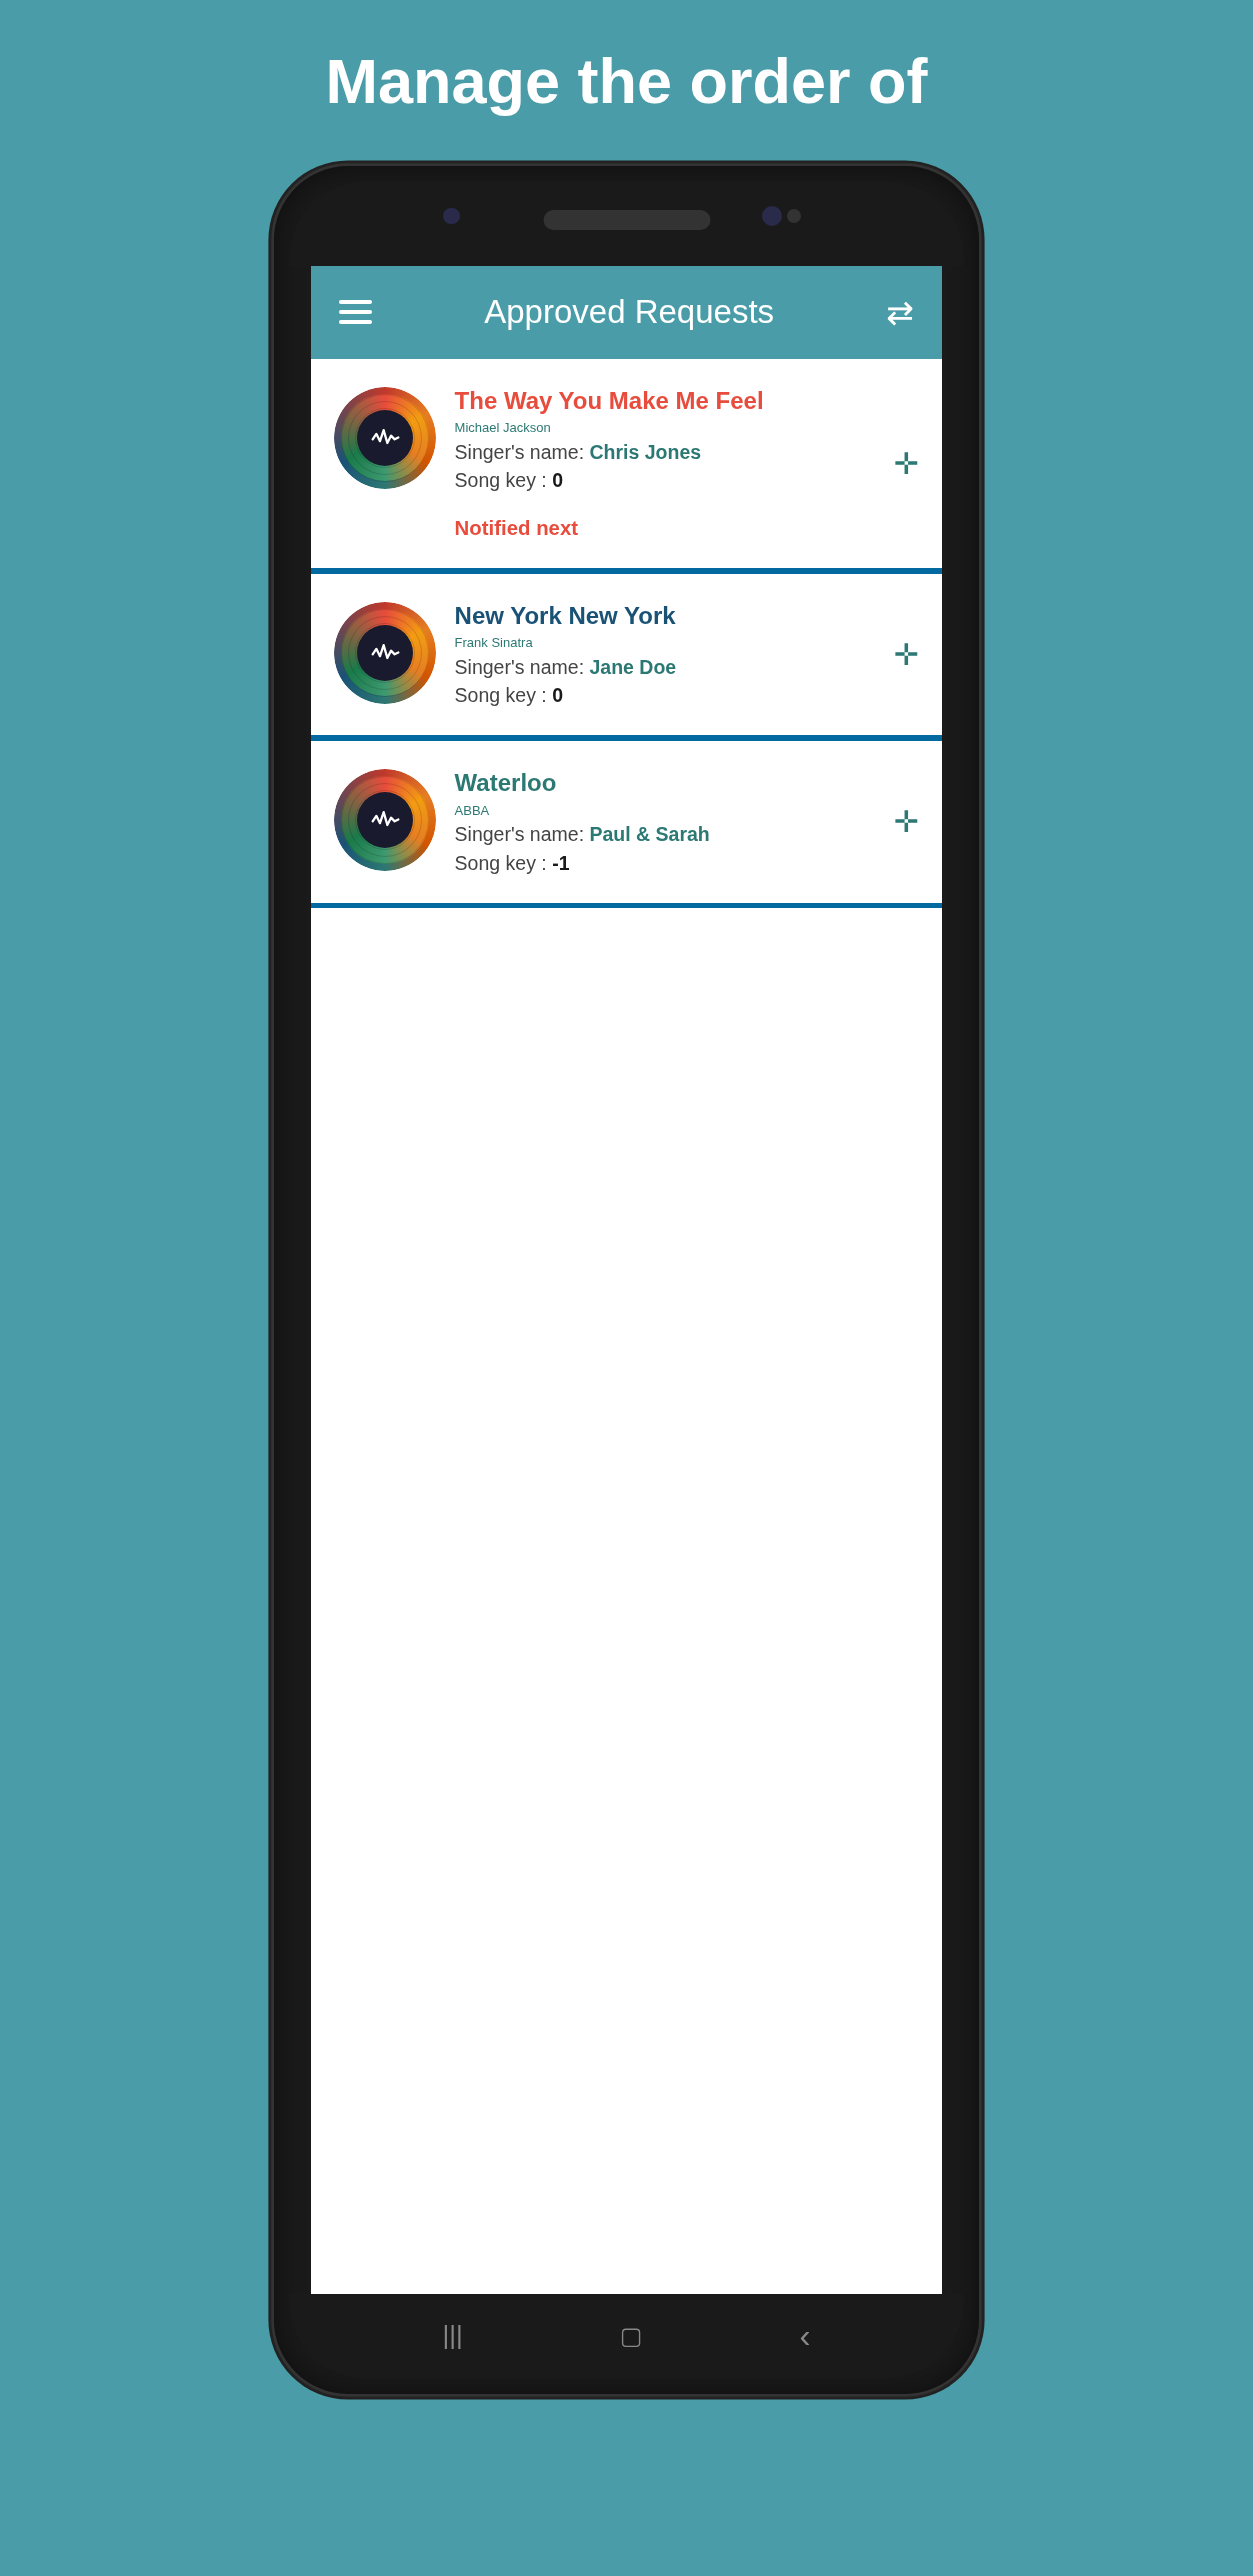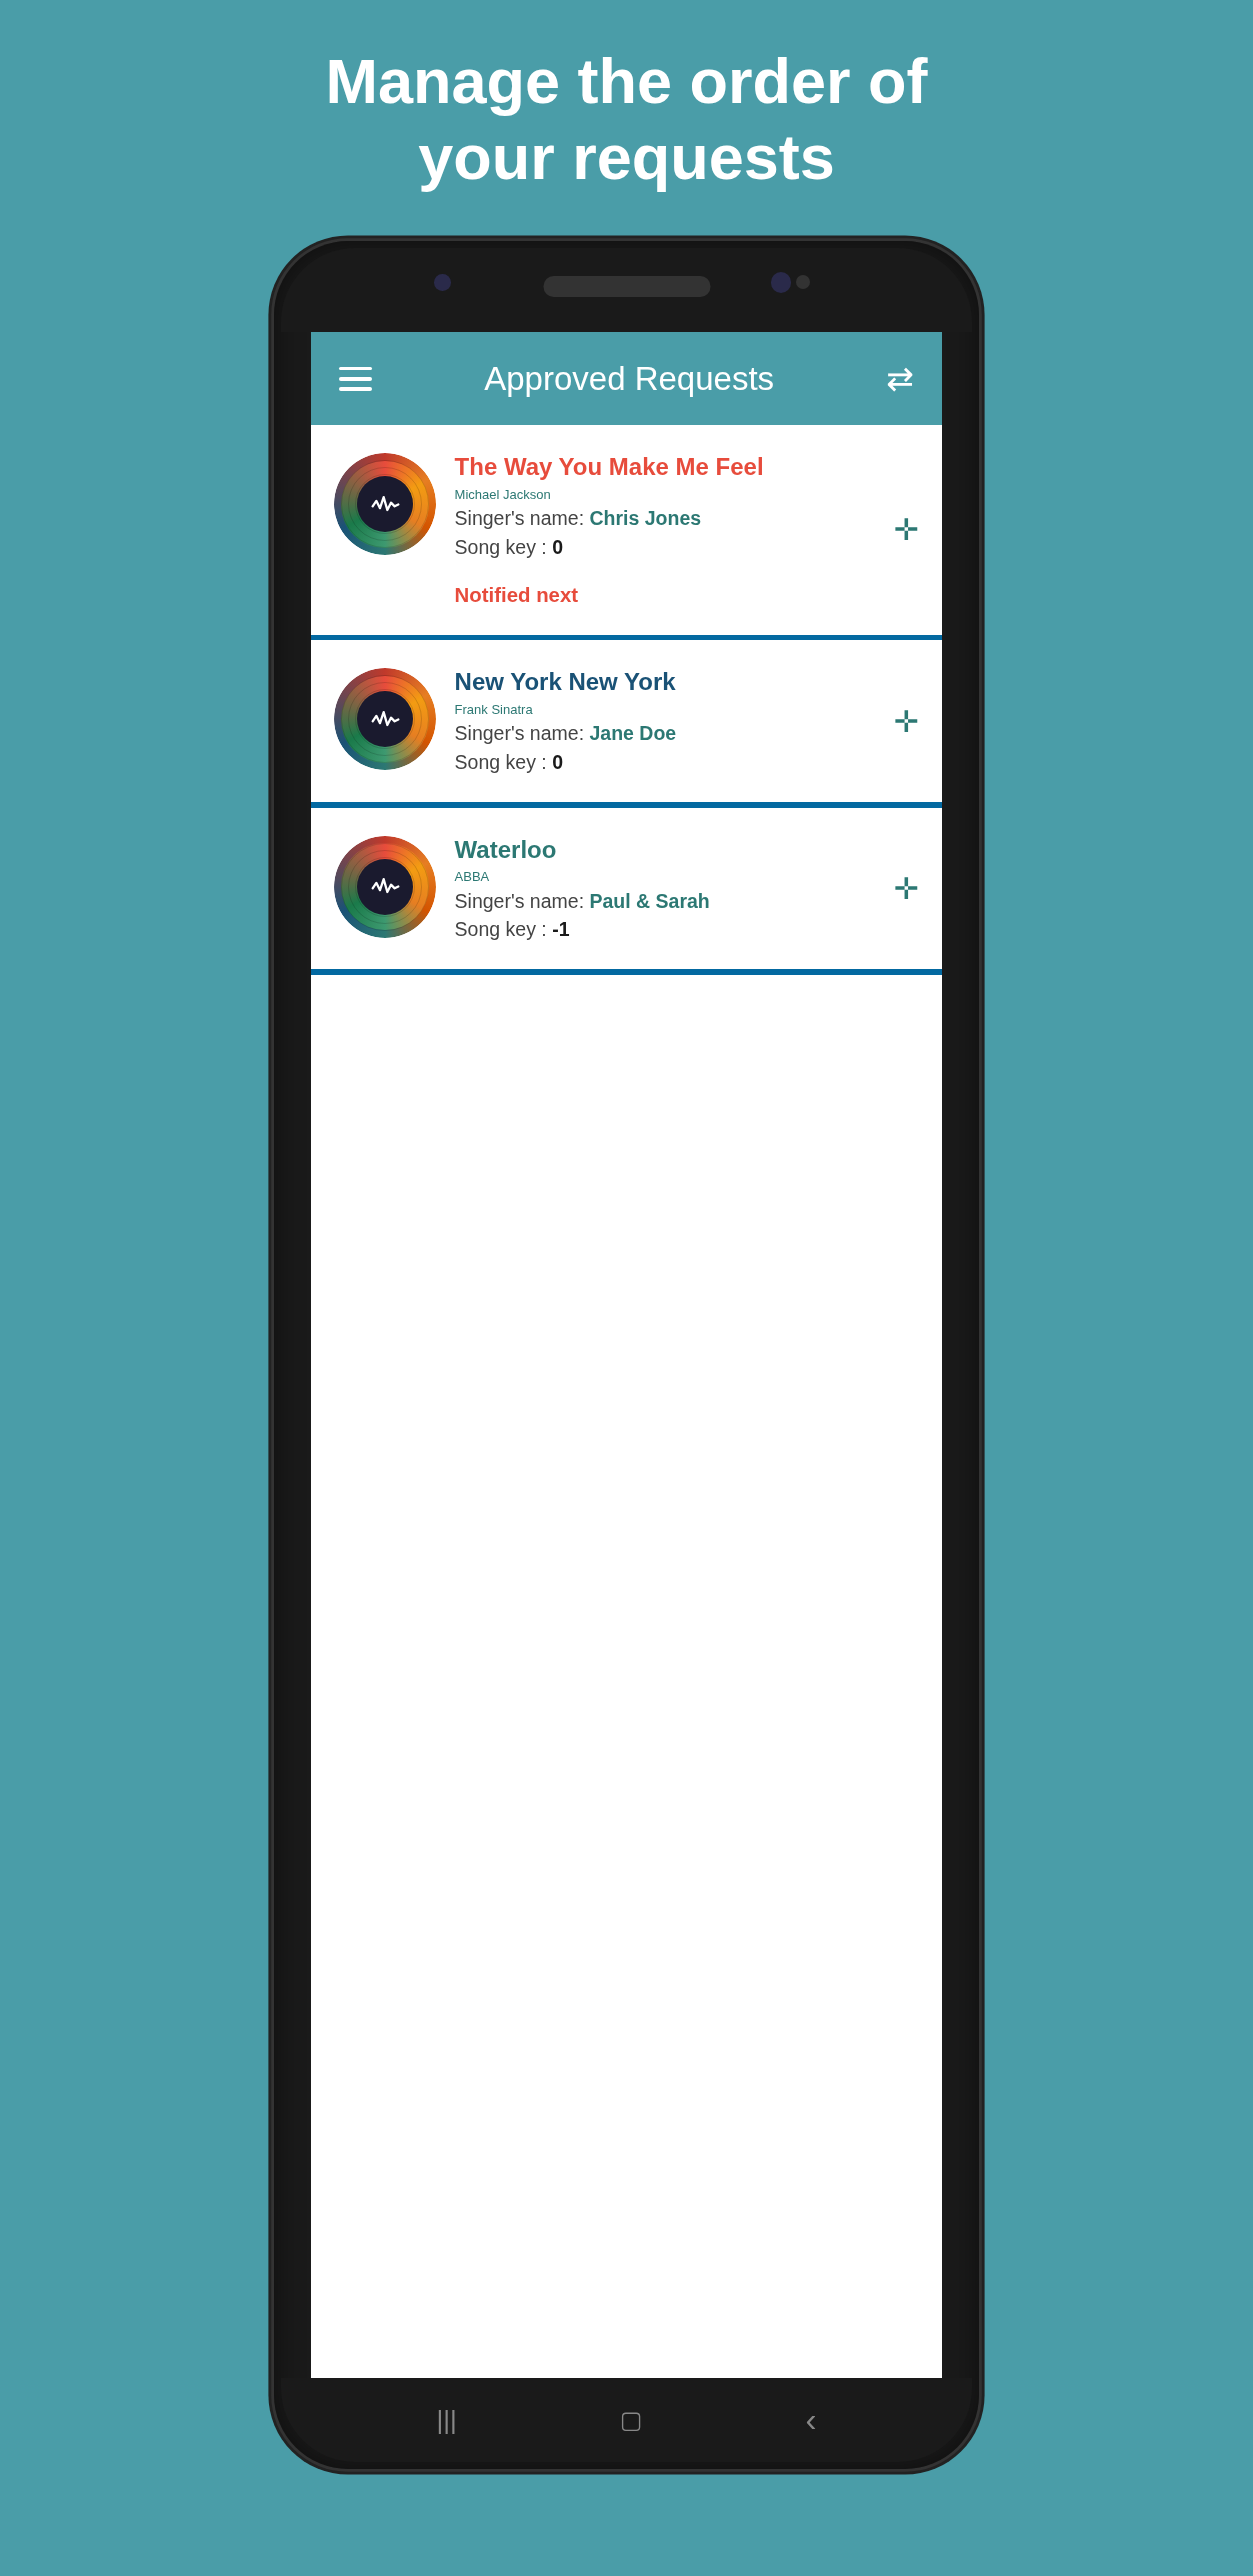--- a/index.html
+++ b/index.html
@@ -30,21 +30,21 @@
     .phone-shell {
       width: 705px;
       height: 2228px;
       background: #1a1a1a;
       border-radius: 74px;
       position: relative;
       box-shadow: 0 0 0 2.8px #333, 0 0 0 5.6px #222, inset 0 0 28px rgba(0,0,0,0.5);
       display: flex;
       flex-direction: column;
       align-items: center;
-      padding: 7px;
+      padding: 16px;
       overflow: hidden;
     }
 
     
     .phone-top {
       width: 100%;
       height: 84px;
       background: #1a1a1a;
       border-radius: 74px 74px 0 0;
       display: flex;
@@ -300,21 +300,20 @@
     }
     .ring1 { width: 88px; height: 88px; }
     .ring2 { width: 74px; height: 74px; }
     .ring3 { width: 60px; height: 60px; }
   </style>
 </head>
 <body>
 
 <div class="page-title">
   <span>Manage the order of</span><br>
-  <span>your requests</span>
 </div>
 
 <div class="phone-shell">
 
   <div class="phone-top">
     <div class="phone-speaker"></div>
     <div class="phone-camera-left"></div>
     <div class="phone-camera-right"></div>
     <div class="phone-camera-extra"></div>
   </div>

